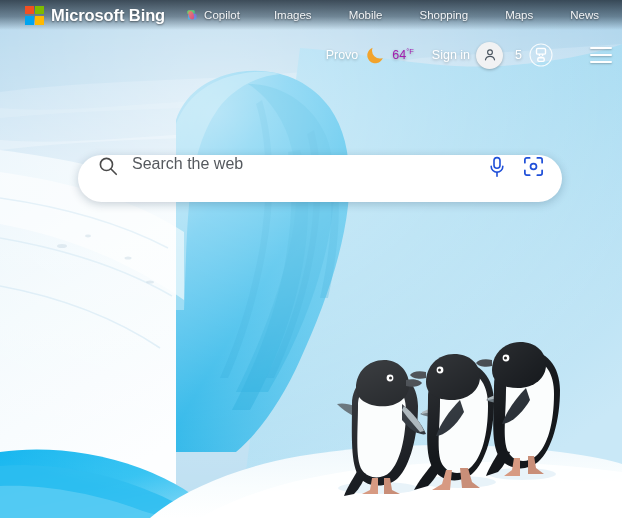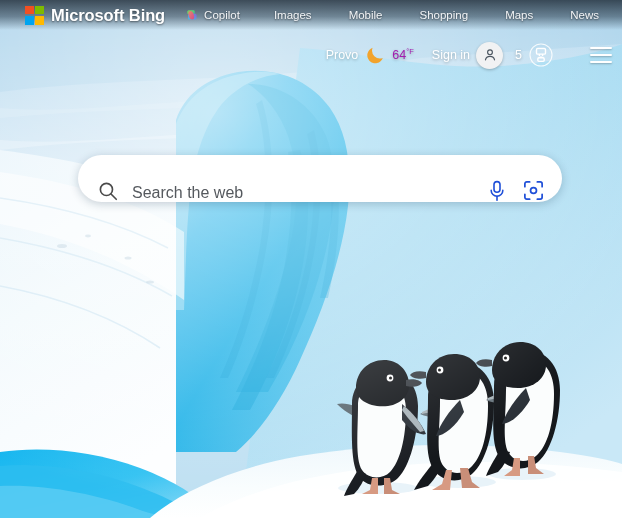--- a/index.html
+++ b/index.html
@@ -78,21 +78,21 @@
   }
 
   
   .search-wrap {
     position:absolute; left:78px; top:155px; width:484px; height:47px; z-index:10;
   }
   .search-box {
     width:100%; height:100%;
     background:#ffffff; border-radius:24px;
     box-shadow:0 2px 10px rgba(10,40,70,0.22);
-    display:flex; align-items:flex-end; padding:0 17px 0 19px;
+    display:flex; align-items:flex-start; padding:0 17px 0 19px;
   }
   .mag-ico { width:22px; height:22px; flex:none; display:block; }
   .search-input {
     flex:1; border:none; outline:none; background:transparent;
     font-family:"Liberation Sans", sans-serif; font-size:16px; color:#2b2b2b;
     margin-left:13px; padding:0;
   }
   .search-input::placeholder { color:#55595e; opacity:1; }
   .sb-actions { display:flex; align-items:center; gap:15px; flex:none; }
   .mic-ico { width:20px; height:22px; display:block; }

